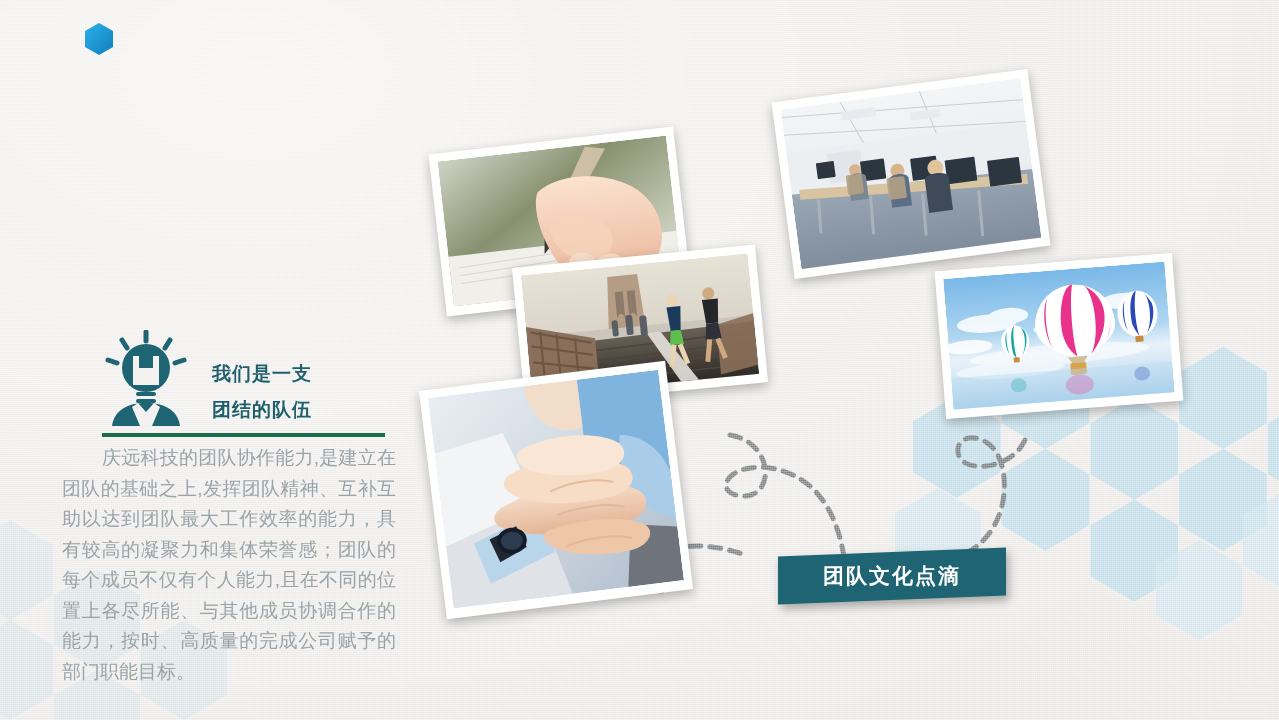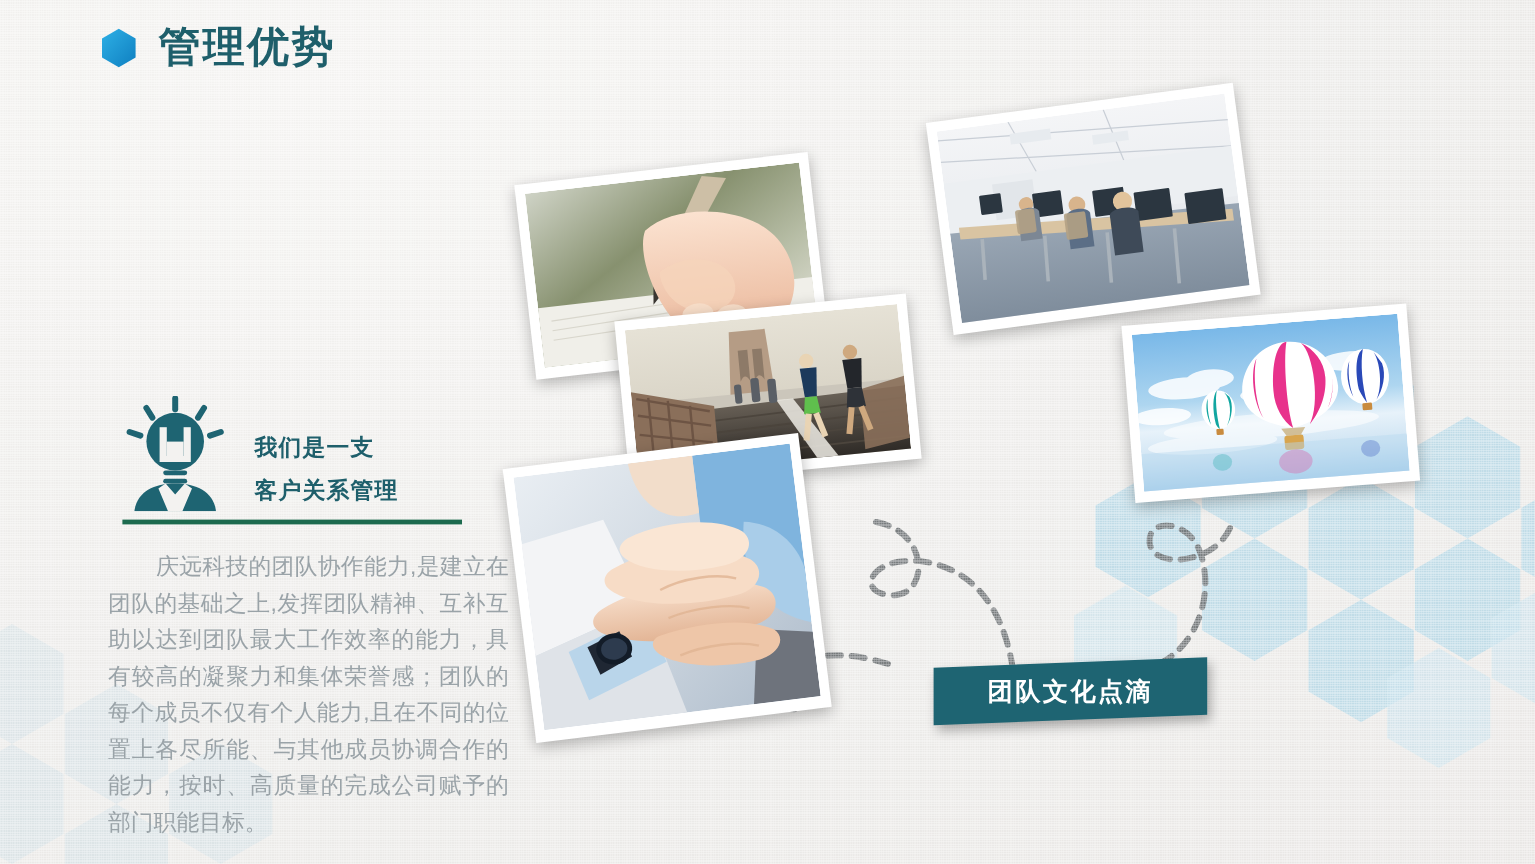--- a/index.html
+++ b/index.html
@@ -102,23 +102,22 @@
     top: 103px;
     width: 283px;
     height: 4px;
     background: #1d6b4f;
   }
 
   
   #left-col-2 {
     position: absolute;
     left: 62px;
-    top: 458px;
+    top: 443px;
     width: 334px;
-    margin-left: 28px;
   }
   .body-par-2 {
     font-size: 19px;
     line-height: 30.5px;
     color: #9aa3a8;
     text-align: justify;
     text-justify: inter-ideograph;
     margin: 0;
   }
   .body-par-2 .indent { display:inline-block; width: 2.1em; }
@@ -220,21 +219,20 @@
   <div id="header">
     <svg id="hex-bullet" viewBox="0 0 30 34">
       <defs>
         <linearGradient id="hexg" x1="0" y1="0" x2="1" y2="1">
           <stop offset="0%" stop-color="#2eb0e6"></stop>
           <stop offset="100%" stop-color="#0f7fc0"></stop>
         </linearGradient>
       </defs>
       <polygon points="15,1 29,9 29,25 15,33 1,25 1,9" fill="url(#hexg)"></polygon>
     </svg>
-    <div id="page-title">管理优势</div>
   </div>
 
 
   <div id="team-head">
     <svg id="idea-icon" viewBox="0 0 92 96">
       <g fill="#1e6472">
 
         <g stroke="#1e6472" stroke-width="5" stroke-linecap="round">
           <line x1="46" y1="2" x2="46" y2="11"></line>
           <line x1="22" y1="10" x2="27" y2="18"></line>
@@ -256,21 +254,21 @@
 
       <g fill="#f3f2f0">
         <rect x="33" y="26" width="6" height="24"></rect>
         <rect x="53" y="26" width="6" height="24"></rect>
         <rect x="39" y="38" width="14" height="12"></rect>
         <rect x="33" y="50" width="26" height="5"></rect>
       </g>
     </svg>
     <div id="team-head-text">
       <div>我们是一支</div>
-      <div>客户关系管理</div>
+      <div>团结的队伍</div>
     </div>
     <div id="team-rule"></div>
   </div>
 
   <div id="left-col-2">
     <p class="body-par-2"><span class="indent"></span><span>庆远科技的团队协作能力,是建立在团队的基础之上,发挥团队精神、互补互助以达到团队最大工作效率的能力，具有较高的凝聚力和集体荣誉感；团队的每个成员不仅有个人能力,且在不同的位置上各尽所能、与其他成员协调合作的能力，按时、高质量的完成公司赋予的部门职能目标。</span></p>
   </div>
 
   <div class="photo" id="photo-writing">
     <div class="img">

